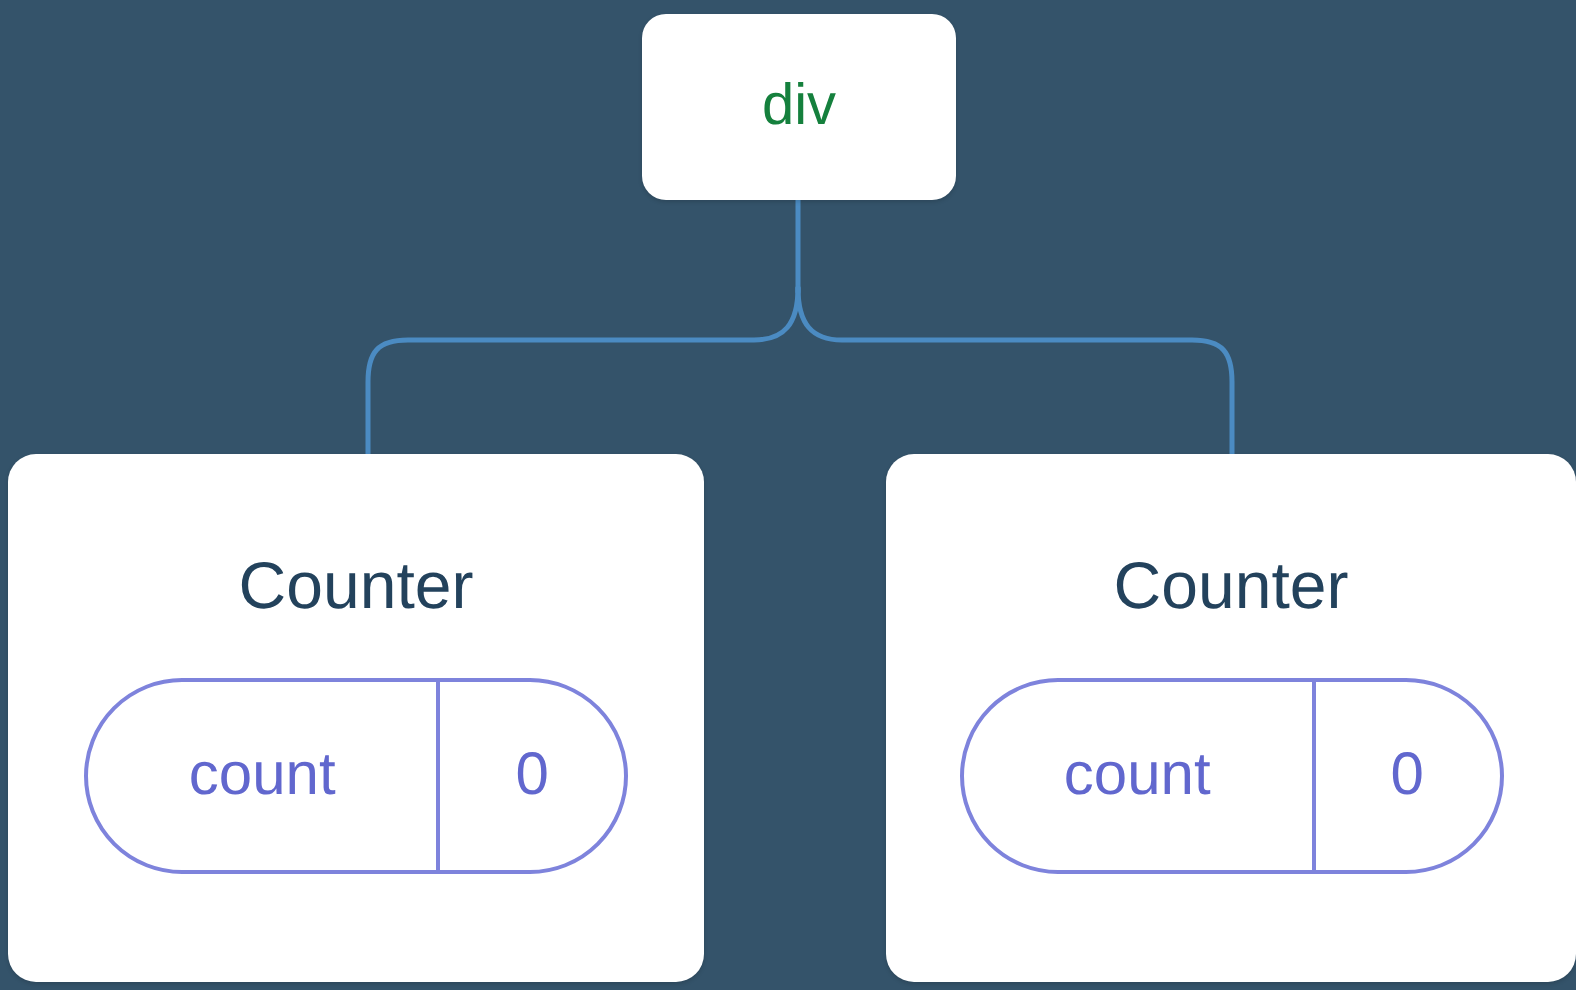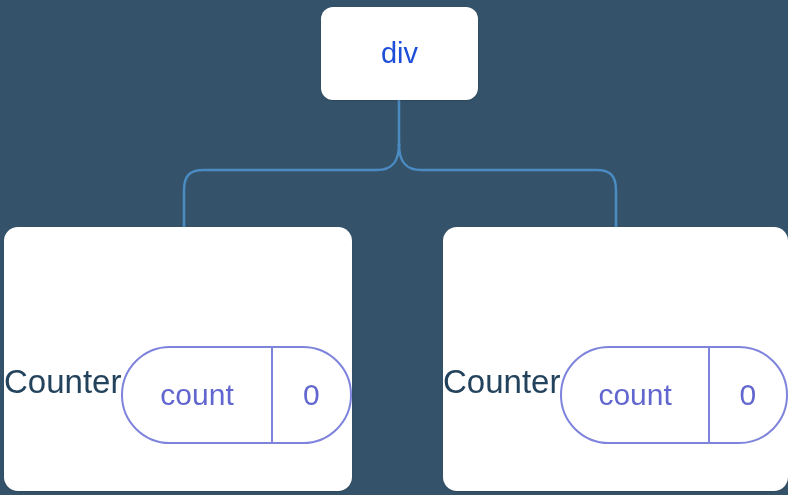--- a/index.html
+++ b/index.html
@@ -35,30 +35,31 @@
     top: 7px;
     width: 157px;
     height: 93px;
     background: #FFFFFF;
     border-radius: 12px;
     display: flex;
     align-items: center;
     justify-content: center;
     font-size: 29px;
     font-weight: 500;
-    color: #1d4ed8;
+    color: #15803d;
     box-shadow: 0 1px 2px rgba(0,0,0,0.15);
   }
   .card {
     position: absolute;
     top: 227px;
     height: 264px;
     background: #FFFFFF;
     border-radius: 14px;
     display: flex;
+    flex-direction: column;
     align-items: center;
     padding-top: 46px;
     box-sizing: border-box;
     box-shadow: 0 1px 2px rgba(0,0,0,0.15);
   }
   .card-left  { left: 4px;   width: 348px; }
   .card-right { left: 443px; width: 345px; }
   .card-title {
     font-size: 33px;
     font-weight: 500;

